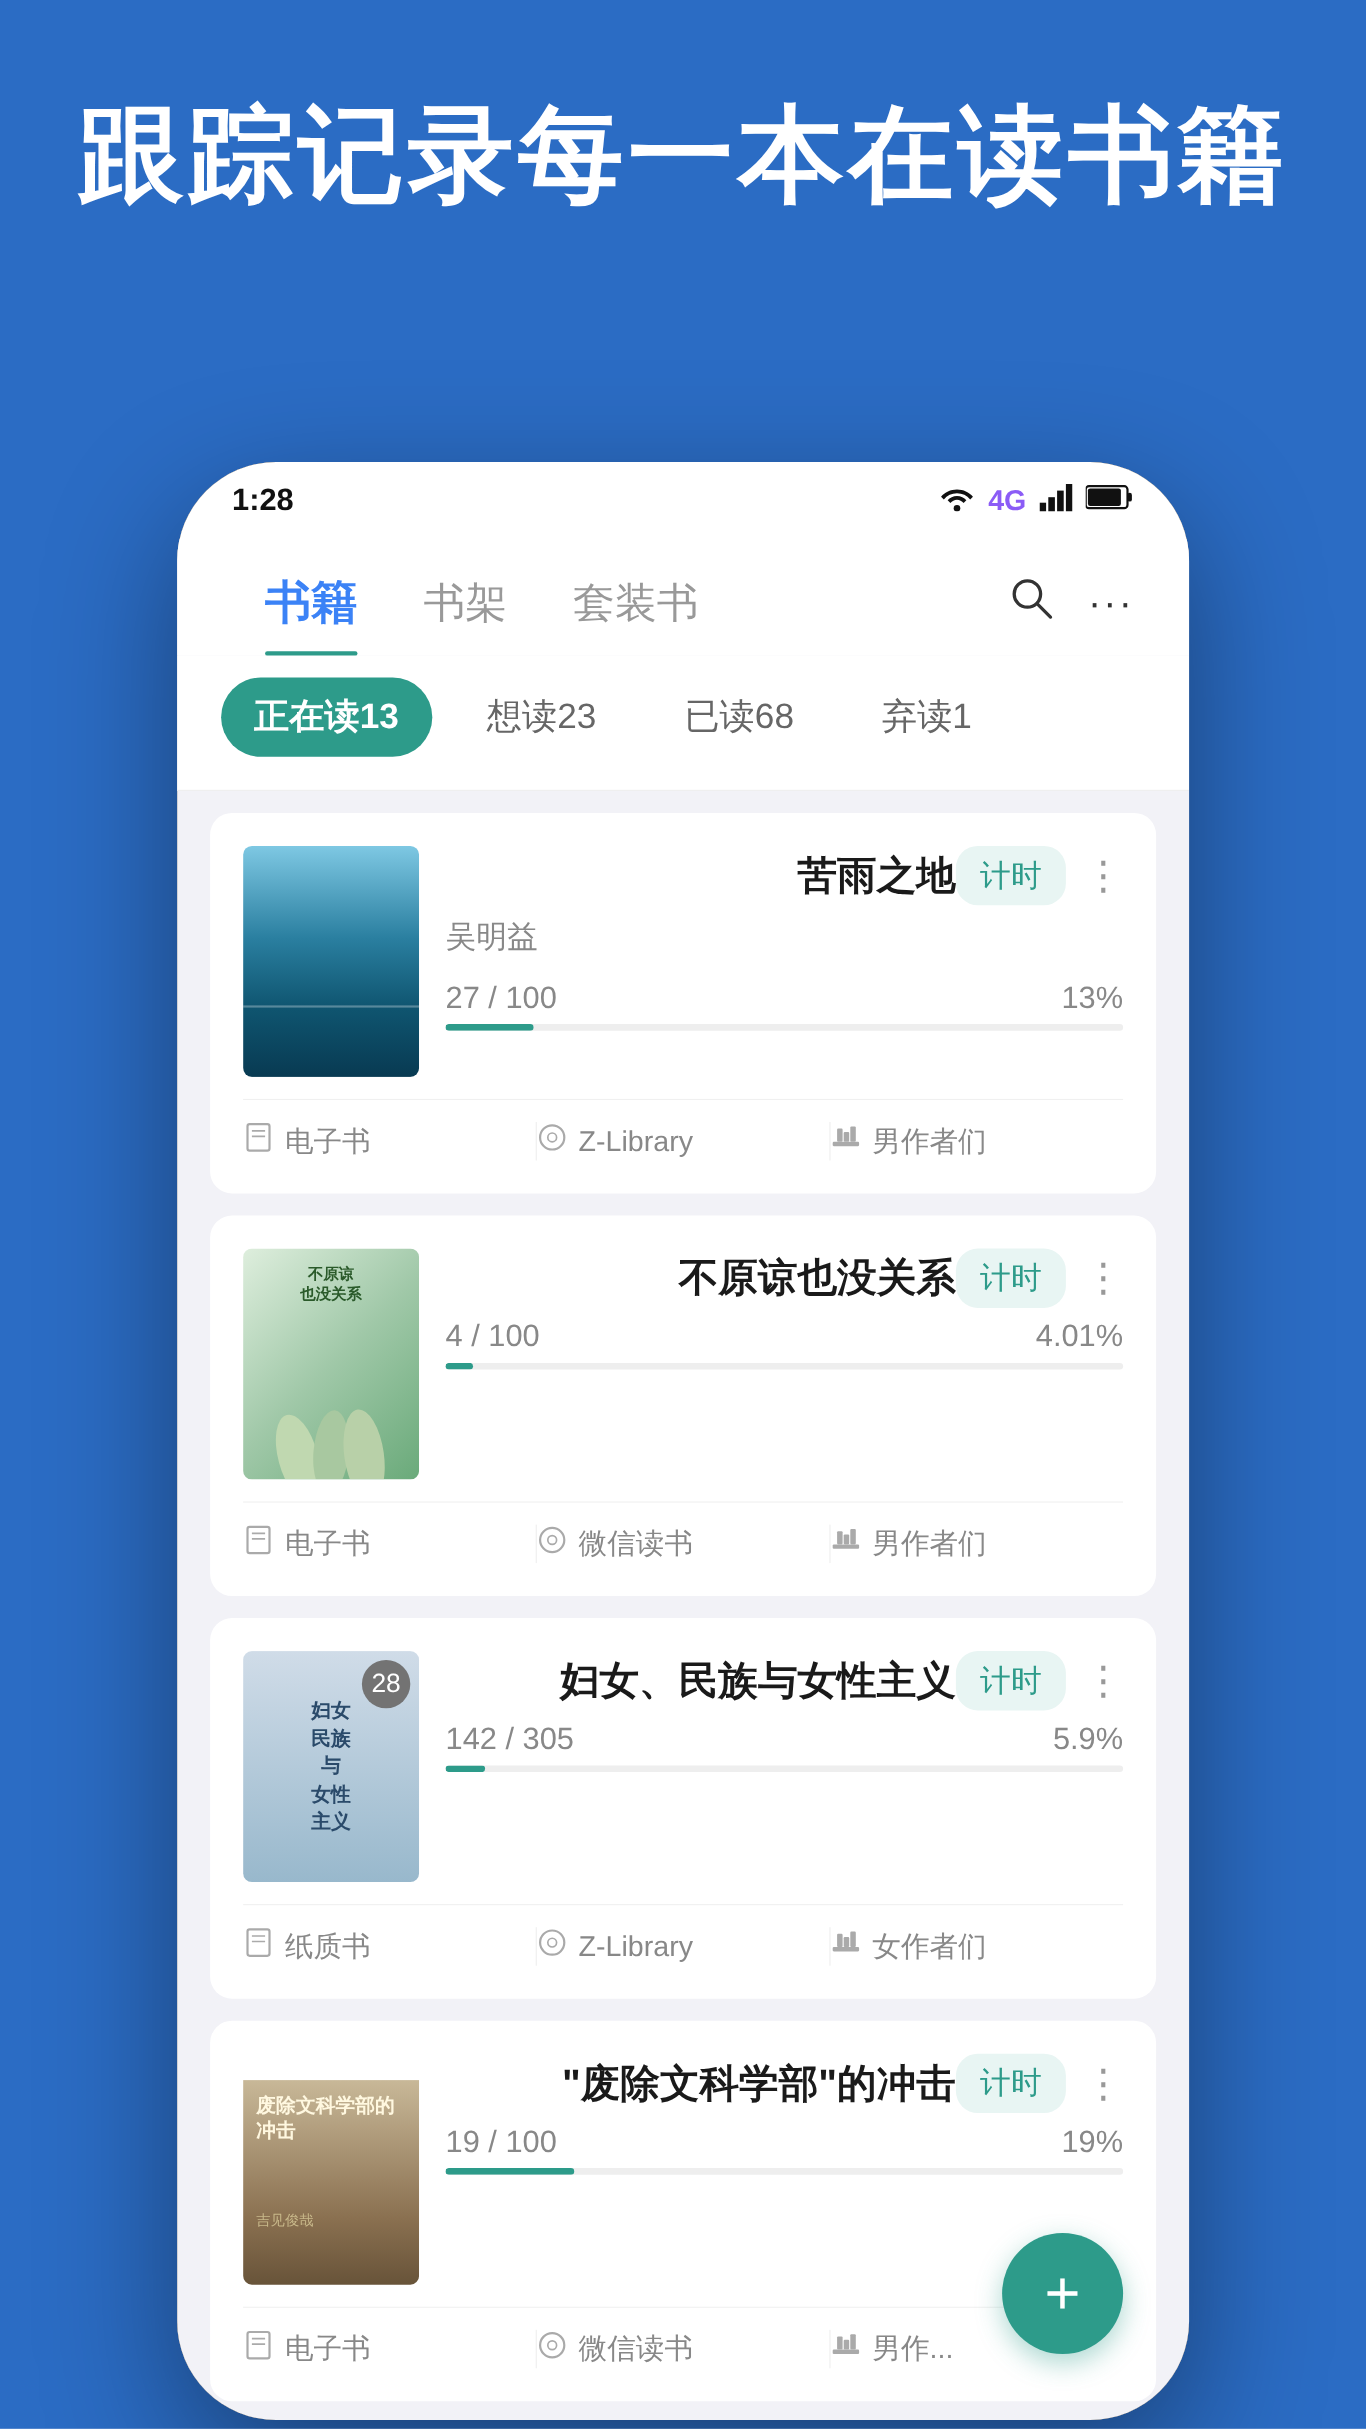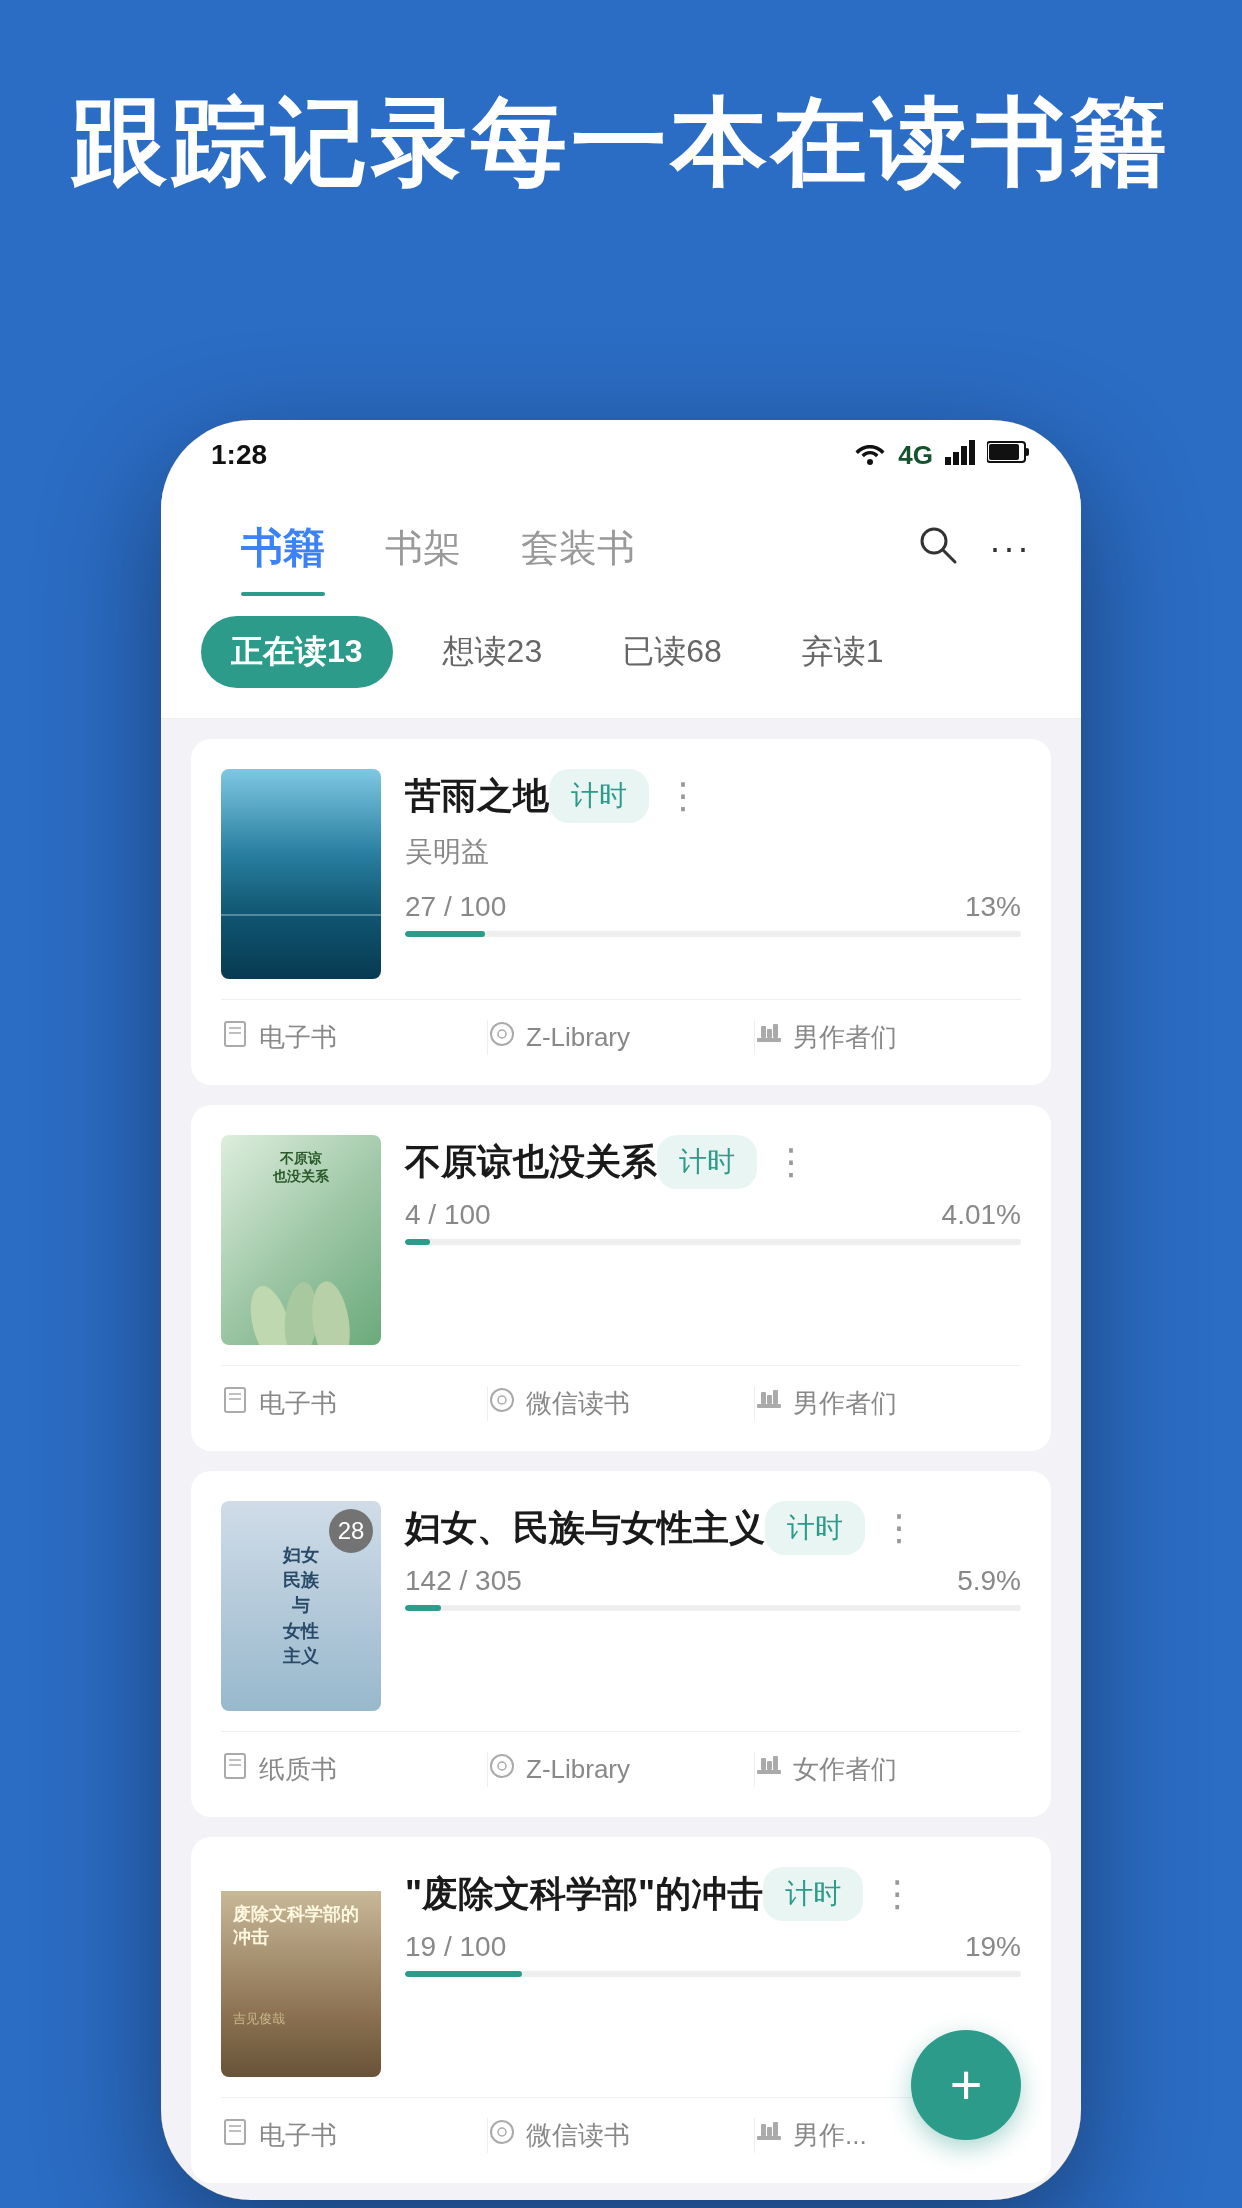--- a/index.html
+++ b/index.html
@@ -183,21 +183,21 @@
       z-index: 10;
     }
 
     .book-info {
       flex: 1;
     }
 
     .book-title-row {
       display: flex;
       align-items: center;
-      justify-content: flex-start;
+      justify-content: flex-end;
       margin-bottom: 10px;
     }
 
     .book-title {
       font-size: 36px;
       font-weight: 600;
       color: #1a1a1a;
     }
 
     .book-actions {
@@ -377,21 +377,21 @@
     <div class="status-icons">
 
       <span>
         <svg width="32" height="26" viewBox="0 0 32 26">
           <path d="M16 6C10 6 5 8.5 1.5 12.5L4 15C7 11.5 11.2 9.5 16 9.5s9 2 12 5.5l2.5-2.5C26.9 8.5 21.9 6 16 6z" fill="#111"></path>
           <path d="M16 12c-3.5 0-6.5 1.5-8.5 3.8L10 18.3c1.5-1.8 3.7-3 6-3s4.5 1.2 6 3l2.5-2.5C22.5 13.5 19.5 12 16 12z" fill="#111"></path>
           <circle cx="16" cy="23" r="3" fill="#111"></circle>
         </svg>
       </span>
 
-      <span style="font-size:26px;color:#14532d;font-weight:700;">4G</span>
+      <span style="font-size:26px;color:#8b5cf6;font-weight:700;">4G</span>
       <span>
         <svg width="30" height="26" viewBox="0 0 30 26">
           <rect x="0" y="18" width="6" height="8" fill="#111"></rect>
           <rect x="8" y="13" width="6" height="13" fill="#111"></rect>
           <rect x="16" y="7" width="6" height="19" fill="#111"></rect>
           <rect x="24" y="1" width="6" height="25" fill="#111"></rect>
         </svg>
       </span>
 
       <span>

